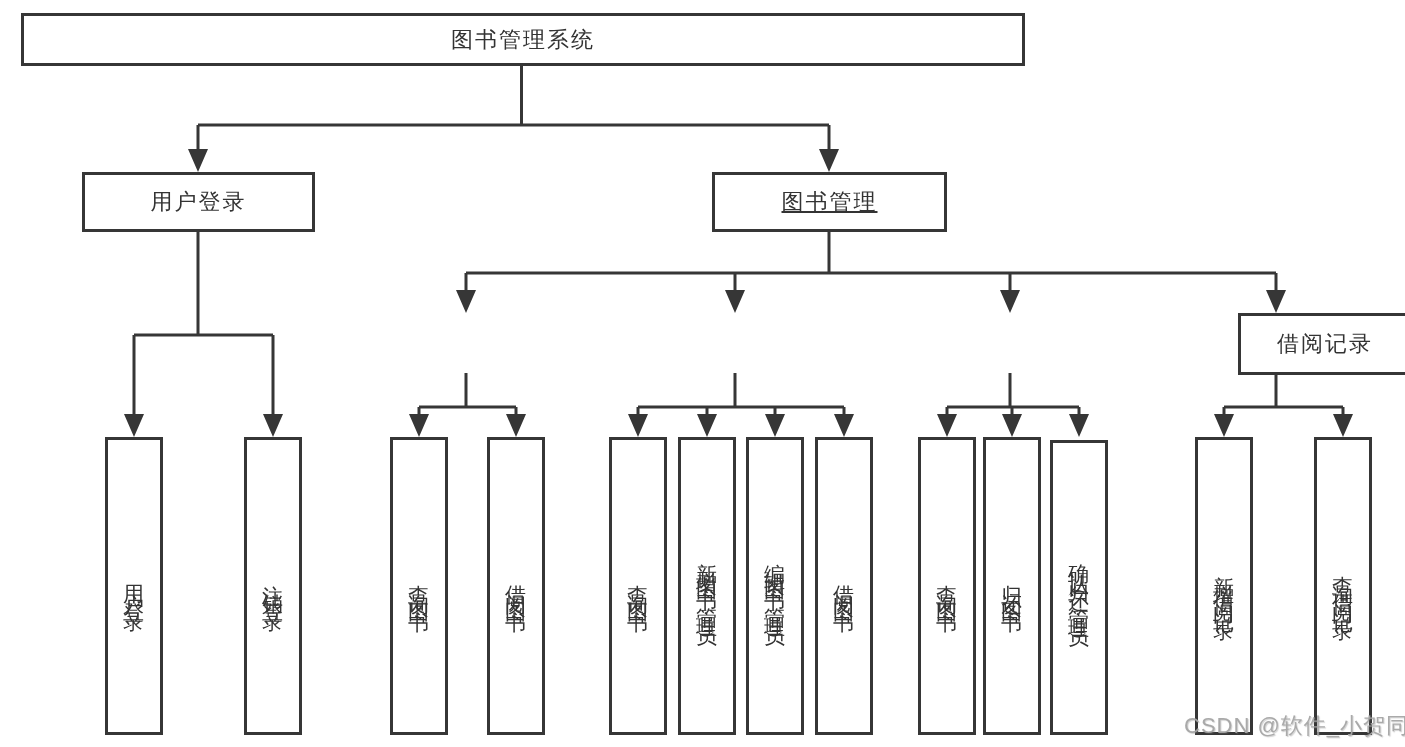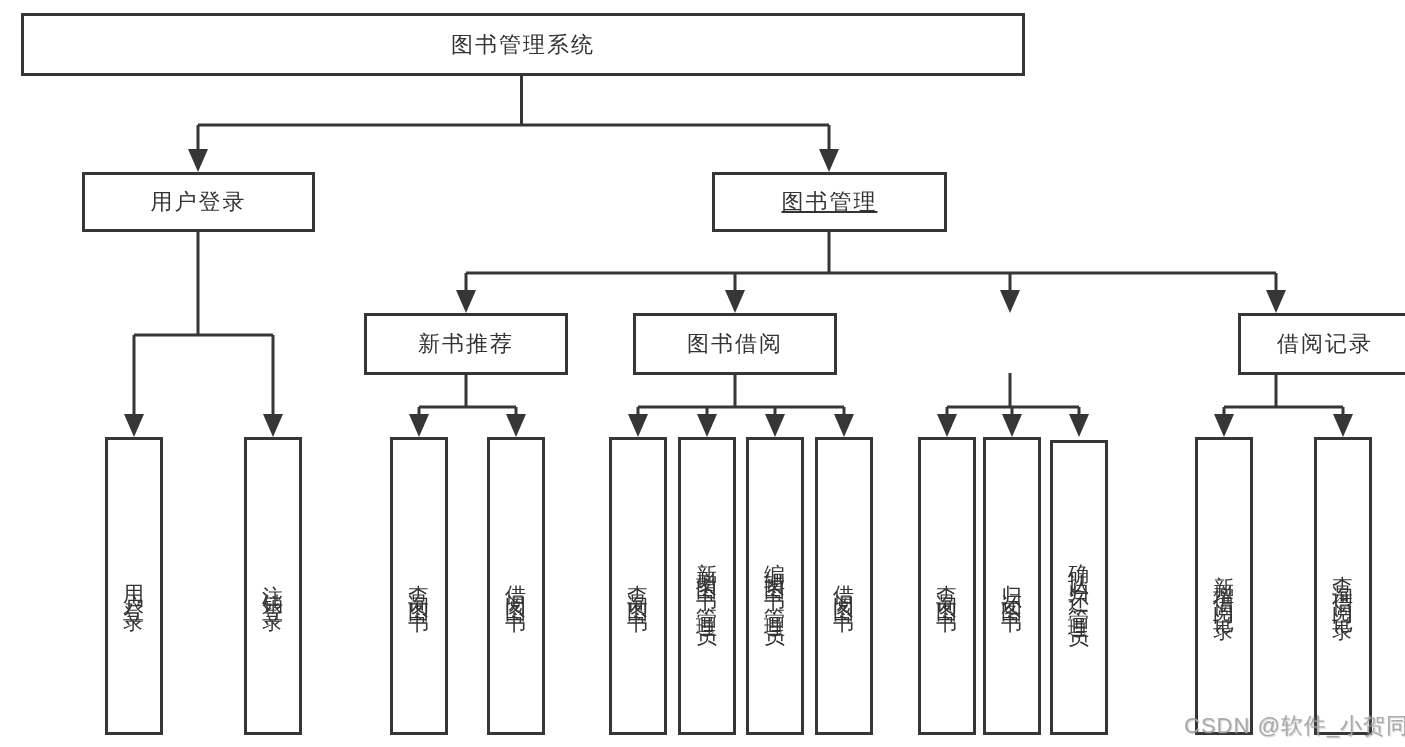--- a/index.html
+++ b/index.html
@@ -43,27 +43,25 @@
       M1000 290 L1020 290 L1010 313 Z  M1266 290 L1286 290 L1276 313 Z
       M124 414 L144 414 L134 437 Z  M263 414 L283 414 L273 437 Z
       M409 414 L429 414 L419 437 Z  M506 414 L526 414 L516 437 Z
       M628 414 L648 414 L638 437 Z  M697 414 L717 414 L707 437 Z
       M765 414 L785 414 L775 437 Z  M834 414 L854 414 L844 437 Z
       M937 414 L957 414 L947 437 Z  M1002 414 L1022 414 L1012 437 Z
       M1069 414 L1089 414 L1079 437 Z  M1214 414 L1234 414 L1224 437 Z
       M1333 414 L1353 414 L1343 437 Z"></path>
   </svg>
 
-  <div class="node" style="left:21px; top:13px; width:1004px; height:63px;">图书管理系统</div>
+  <div class="node" style="left:21px; top:13px; width:1004px; height:53px;">图书管理系统</div>
 
   <div class="node" style="left:82px; top:172px; width:233px; height:60px;">用户登录</div>
   <div class="node" style="left:712px; top:172px; width:235px; height:60px;text-decoration:underline;">图书管理</div>
 
-  <div class="node" style="left:364px; top:313px; width:204px; height:62px;">新书推荐</div>
-  <div class="node" style="left:633px; top:313px; width:204px; height:62px;">图书借阅</div>
   <div class="node" style="left:1238px; top:313px; width:174px; height:62px;">借阅记录</div>
 
   <div class="node vnode" style="left:105px; top:437px; width:58px; height:298px;">用户登录</div>
   <div class="node vnode" style="left:244px; top:437px; width:58px; height:298px;">注销登录</div>
 
   <div class="node vnode" style="left:390px; top:437px; width:58px; height:298px;">查询图书</div>
   <div class="node vnode" style="left:487px; top:437px; width:58px; height:298px;">借阅图书</div>
 
   <div class="node vnode" style="left:609px; top:437px; width:58px; height:298px;">查询图书</div>
   <div class="node vnode" style="left:678px; top:437px; width:58px; height:298px;">新增图书（管理员）</div>

